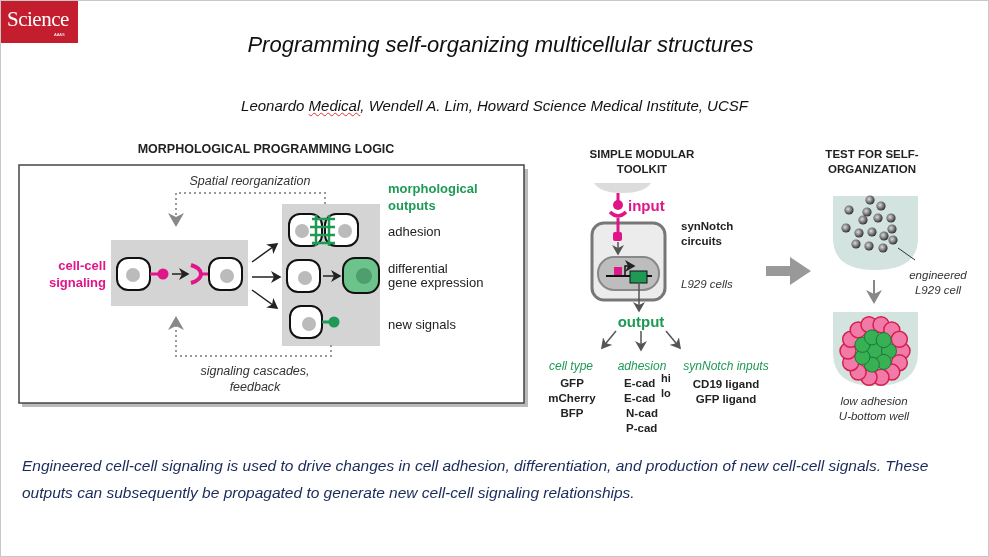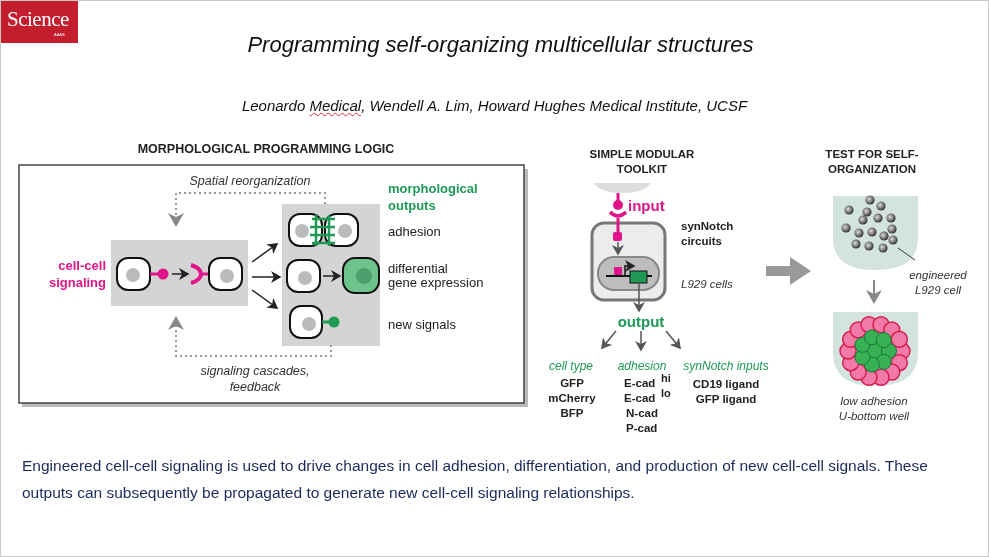--- a/index.html
+++ b/index.html
@@ -6,36 +6,36 @@
   body { width:989px; height:557px; position:relative; background:#ffffff; overflow:hidden;
          font-family:"Liberation Sans", sans-serif; }
   .frame { position:absolute; left:0; top:0; width:987px; height:555px; border:1px solid #c8c8c8; }
   .logo { position:absolute; left:1px; top:1px; width:77px; height:42px; background:#c41e2e; }
   .logo-text { position:absolute; left:6px; top:6px; color:#fff; font-family:"Liberation Serif", serif; font-size:21px; letter-spacing:-0.5px; }
   .logo-sub { position:absolute; left:53px; top:31px; color:#fff; font-size:4px; }
   .title { position:absolute; left:0; width:989px; top:30px; text-align:center; font-style:italic; font-size:22px; line-height:29px; color:#111;margin-left:6px; }
   .authors { position:absolute; left:0; width:989px; top:97px; text-align:center; font-style:italic; font-size:15px; color:#111; }
   .authors .sq { text-decoration: underline wavy #d33; text-decoration-thickness:1px; }
   svg.fig { position:absolute; left:0; top:0; }
-  .caption { position:absolute; left:22px; top:452px; width:950px; font-size:15.5px; line-height:27px; color:#1a2a5a; }
+  .caption { position:absolute; left:22px; top:452px; width:950px; font-style:italic; font-size:15.5px; line-height:27px; color:#1a2a5a; }
 </style>
 </head>
 <body>
 
 <div class="frame"></div>
 
 <div class="logo">
   <span class="logo-text">Science</span>
   <span class="logo-sub">AAAS</span>
 </div>
 
 <div class="title">
   <div>Programming self-organizing multicellular structures</div>
 </div>
-<div class="authors"><span>Leonardo </span><span class="sq">Medical</span><span>, Wendell A. Lim, Howard Hughes Medical Institute,  UCSF</span></div>
+<div class="authors"><span>Leonardo </span><span class="sq">Medical</span><span>, Wendell A. Lim, Howard Science Medical Institute,  UCSF</span></div>
 
 <svg class="fig" width="989" height="557">
   <defs>
     <marker id="ab" markerWidth="8" markerHeight="8" refX="6" refY="4" orient="auto">
         <path d="M0,0 L7,4 L0,8 L2,4 z" fill="#222"></path>
       </marker>
     <marker id="ag" markerWidth="8" markerHeight="8" refX="6" refY="4" orient="auto">
         <path d="M0,0 L7,4 L0,8 L2,4 z" fill="#888"></path>
       </marker>
     <marker id="ad" markerWidth="8" markerHeight="8" refX="6" refY="4" orient="auto">

